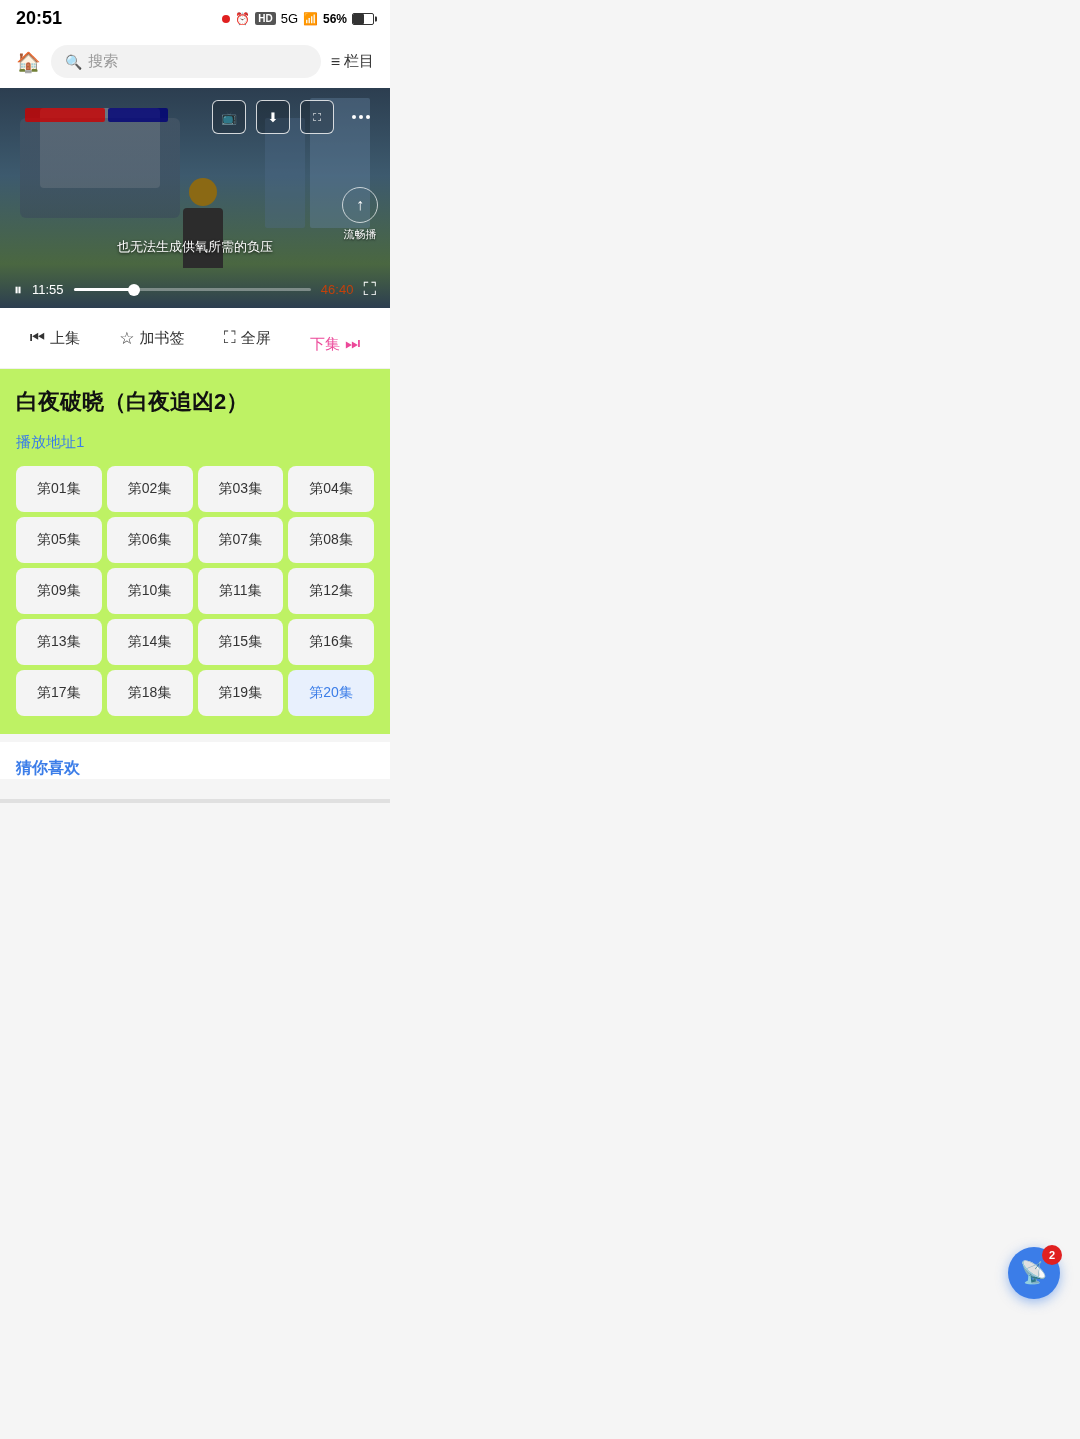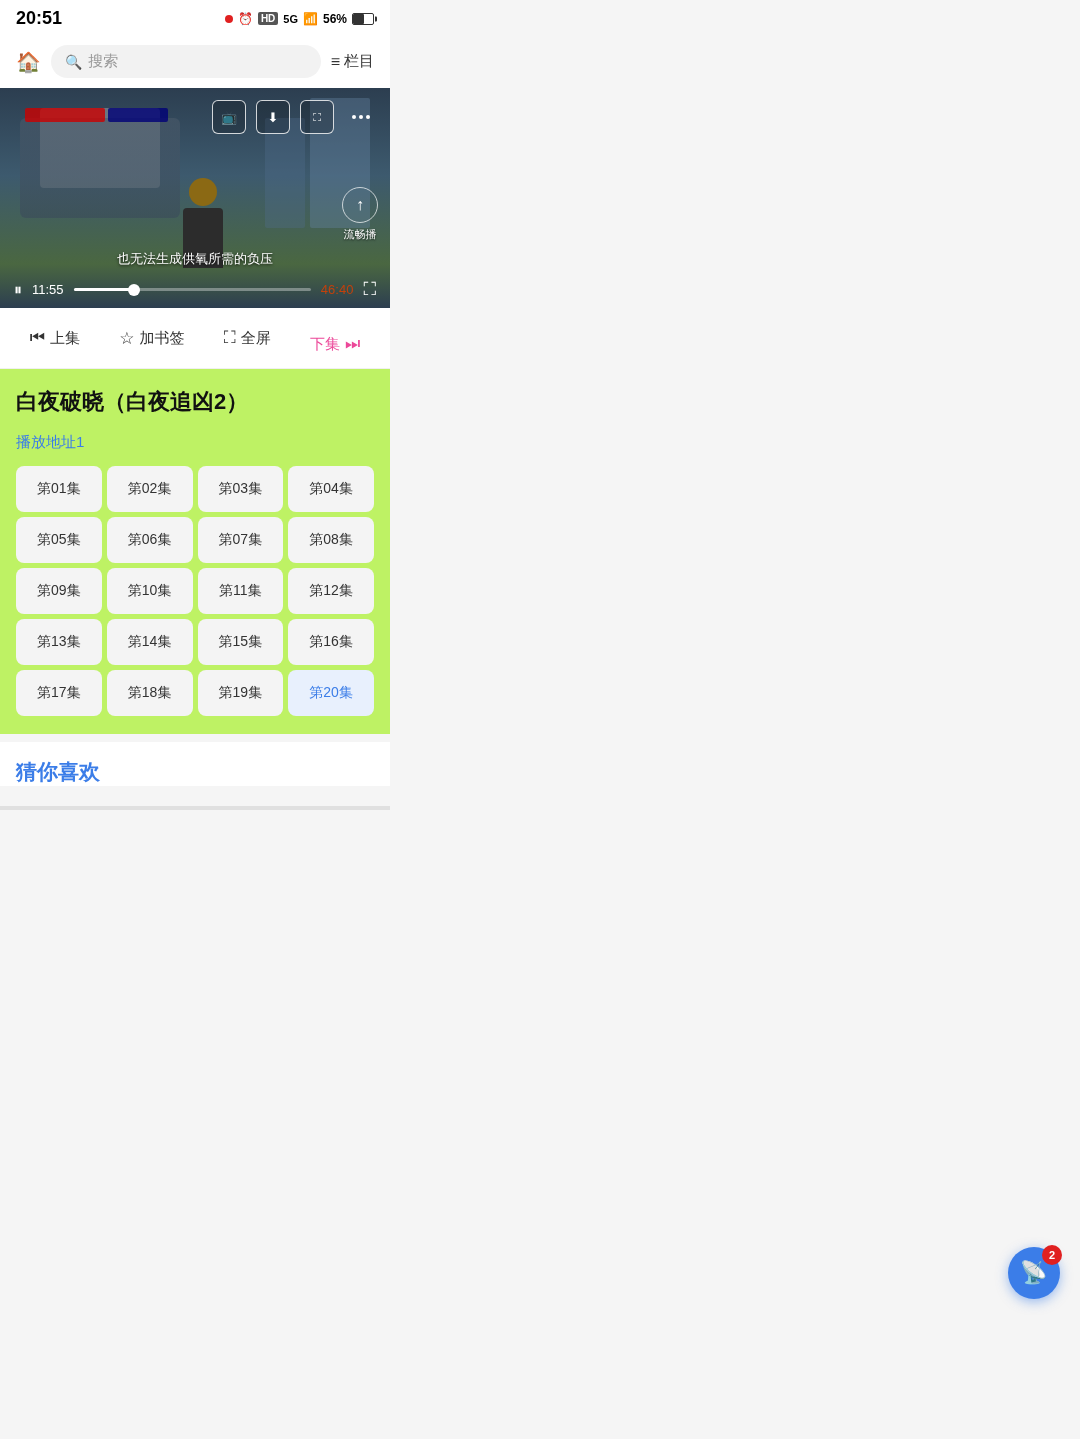--- a/index.html
+++ b/index.html
@@ -181,21 +181,21 @@
       display: flex;
       align-items: center;
       justify-content: center;
       font-size: 16px;
     }
     .smooth-label { font-size: 11px; text-shadow: 0 1px 2px rgba(0,0,0,0.8); }
 
     
     .video-subtitle {
       position: absolute;
-      bottom: 40px;
+      bottom: 52px;
       left: 50%;
       transform: translateX(-50%);
       color: #fff;
       font-size: 13px;
       text-shadow: 0 1px 3px rgba(0,0,0,0.9);
       white-space: nowrap;
     }
 
     
     .video-progress {
@@ -300,21 +300,21 @@
     }
 
     
     .recommend-section {
       background: #fff;
       border-top: 8px solid #f5f5f5;
       padding: 16px 16px 0;
     }
     .recommend-title {
       color: #3b7de8;
-      font-size: 21px;
+      font-size: 16px;
       font-weight: 600;
     }
 
     
     .float-btn {
       position: fixed;
       bottom: 140px;
       right: 20px;
       width: 52px; height: 52px;
       background: #3b7de8;
@@ -350,21 +350,21 @@
   </style>
 </head>
 <body>
 
 <div class="status-bar">
   <span class="status-left">20:51</span>
   <div class="status-right">
     <span class="red-dot"></span>
     <span>⏰</span>
     <span style="font-size:10px;font-weight:700;background:#555;color:#fff;padding:1px 3px;border-radius:2px;">HD</span>
-    <span style="font-size:11px;font-weight:700;">5G</span>
+    <span style="font-size:13px;font-weight:400;">5G</span>
     <span>📶</span>
     <span style="font-size:12px;">56%</span>
     <div class="battery-icon">
       <div class="battery-fill"></div>
     </div>
   </div>
 </div>
 
 <div class="nav-bar">
   <div class="nav-home-icon">🏠</div>

